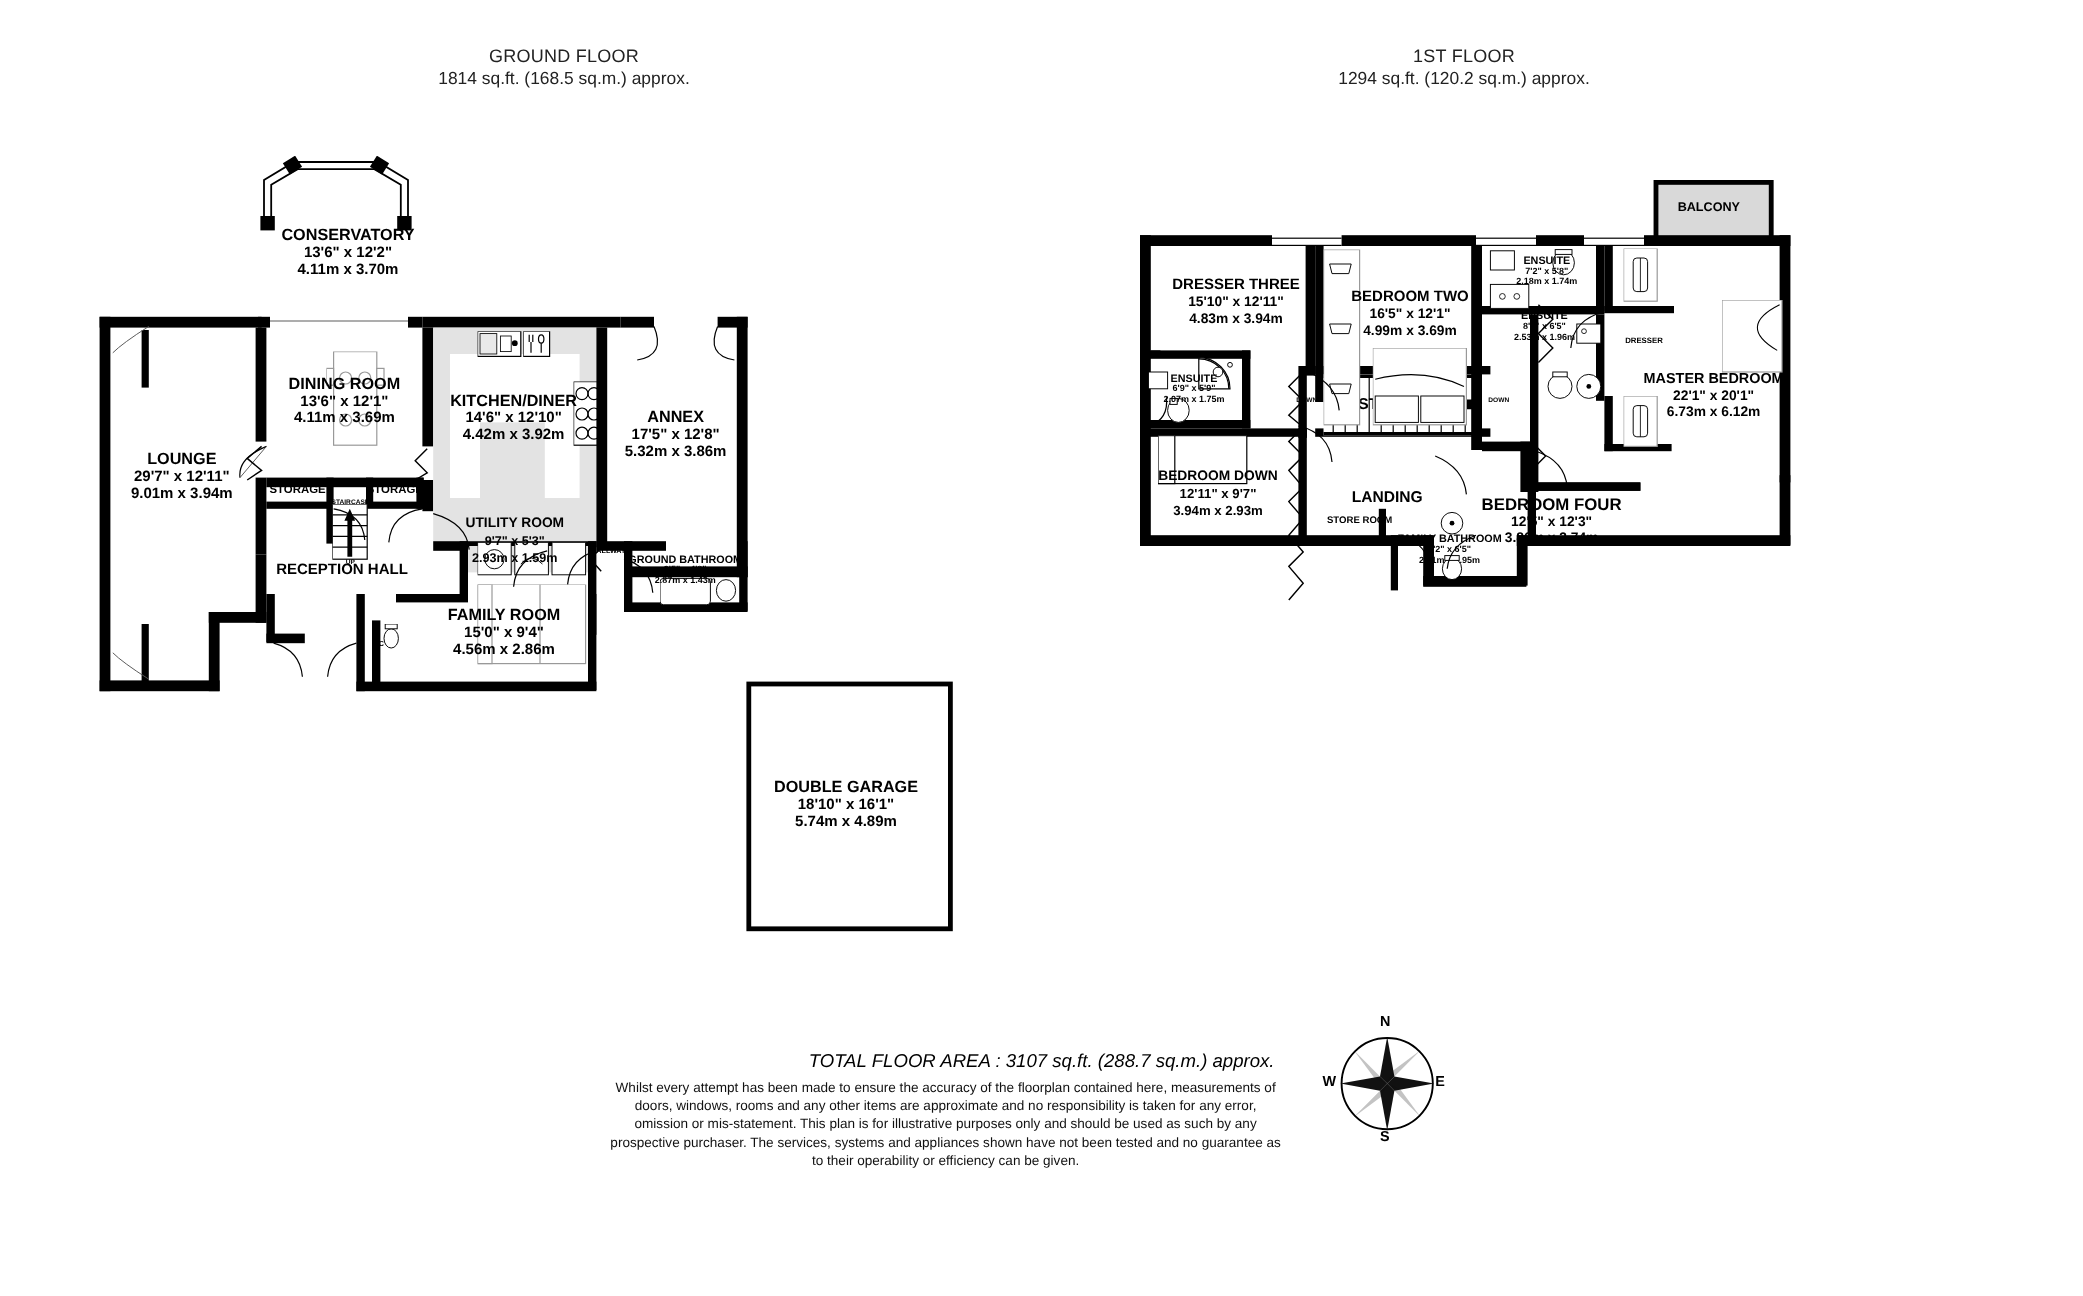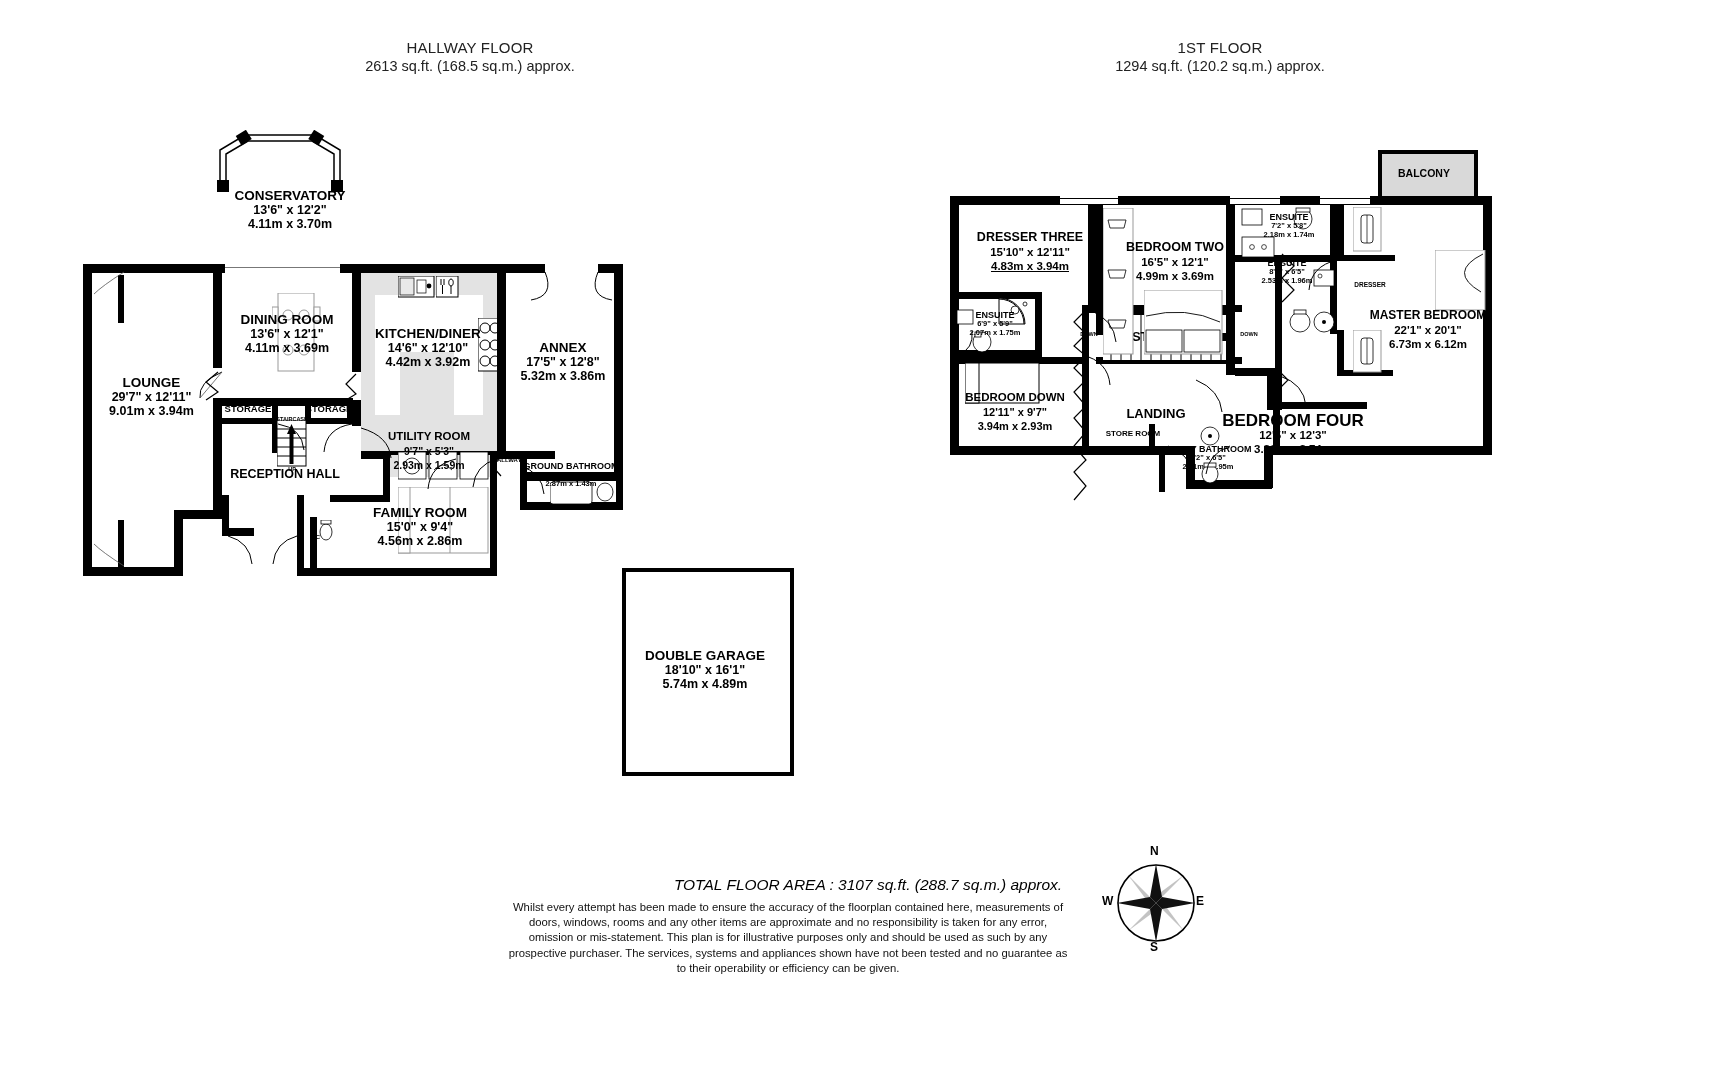--- a/index.html
+++ b/index.html
@@ -35,22 +35,22 @@
   .compass{position:absolute;}
 
   .stair-band{position:absolute;background:#fff;border-top:3px solid #000;border-bottom:3px solid #000;}
 </style>
 </head>
 <body>
 
 <div class="plan">
 
   <div class="floor-title" style="left:250px;top:38px;width:440px;">
-    <div class="t1">HALLWAY FLOOR</div>
-    <div class="t2">2613 sq.ft. (168.5 sq.m.) approx.</div>
+    <div class="t1">GROUND FLOOR</div>
+    <div class="t2">1814 sq.ft. (168.5 sq.m.) approx.</div>
   </div>
   <div class="floor-title" style="left:1000px;top:38px;width:440px;">
     <div class="t1">1ST FLOOR</div>
     <div class="t2">1294 sq.ft. (120.2 sq.m.) approx.</div>
   </div>
 
   <div>
 
     <svg style="position:absolute;left:200px;top:130px;" width="180" height="160">
       <polyline points="20,60 20,20 45,5 115,5 140,20 140,60" fill="none" stroke="#000" stroke-width="1.5"></polyline>
@@ -454,21 +454,21 @@
 
     <div class="lbl" style="left:1338px;top:308px;width:180px;">
       <div class="name" style="font-size:12px;text-align:center;">MASTER BEDROOM</div>
       <div class="imp" style="font-size:11.5px;">22'1"  x 20'1"</div>
       <div class="met" style="font-size:11.5px;">6.73m  x 6.12m</div>
     </div>
 
     <div class="wall" style="left:1273px;top:402px;width:94px;height:7px;"></div>
     <div class="wall" style="left:1273px;top:402px;width:7px;height:52px;"></div>
     <div class="lbl" style="left:1198px;top:413px;width:190px;">
-      <div class="name" style="font-size:17px;">BEDROOM FOUR</div>
+      <div class="name" style="font-size:14px;">BEDROOM FOUR</div>
       <div class="imp" style="font-size:11.5px;">12'5"  x 12'3"</div>
       <div class="met" style="font-size:11.5px;">3.80m  x 3.74m</div>
     </div>
 
     <div class="wall" style="left:1149px;top:424px;width:6px;height:30px;"></div>
     <div class="wall" style="left:1159px;top:446px;width:6px;height:46px;"></div>
     <div class="lbl" style="left:1088px;top:426px;width:90px;">
       <div class="name" style="font-size:8px;">STORE ROOM</div>
     </div>
     <div class="lbl sm" style="left:1152px;top:444px;width:112px;">
@@ -479,21 +479,21 @@
     <svg style="position:absolute;left:1196px;top:426px;" width="38" height="60">
       <circle cx="14" cy="10" r="9" fill="#fff" stroke="#000" stroke-width=".8"></circle>
       <circle cx="14" cy="10" r="2" fill="#000"></circle>
       <ellipse cx="14" cy="48" rx="8" ry="9" fill="#fff" stroke="#000" stroke-width=".8"></ellipse>
       <rect x="8" y="37" width="12" height="4" fill="#fff" stroke="#000" stroke-width=".8"></rect>
     </svg>
 
     <div class="lbl" style="left:930px;top:230px;width:200px;">
       <div class="name" style="font-size:12.5px;">DRESSER THREE</div>
       <div class="imp" style="font-size:11.5px;">15'10"  x 12'11"</div>
-      <div class="met" style="font-size:11.5px;text-decoration:underline;">4.83m  x 3.94m</div>
+      <div class="met" style="font-size:11.5px;">4.83m  x 3.94m</div>
     </div>
     <div class="lbl" style="left:1075px;top:240px;width:200px;">
       <div class="name" style="font-size:12.5px;">BEDROOM TWO</div>
       <div class="imp" style="font-size:11.5px;">16'5"  x 12'1"</div>
       <div class="met" style="font-size:11.5px;">4.99m  x 3.69m</div>
     </div>
     <div class="lbl" style="left:930px;top:390px;width:170px;">
       <div class="name" style="font-size:11.5px;">BEDROOM DOWN</div>
       <div class="imp" style="font-size:11px;">12'11"  x 9'7"</div>
       <div class="met" style="font-size:11px;">3.94m  x 2.93m</div>

